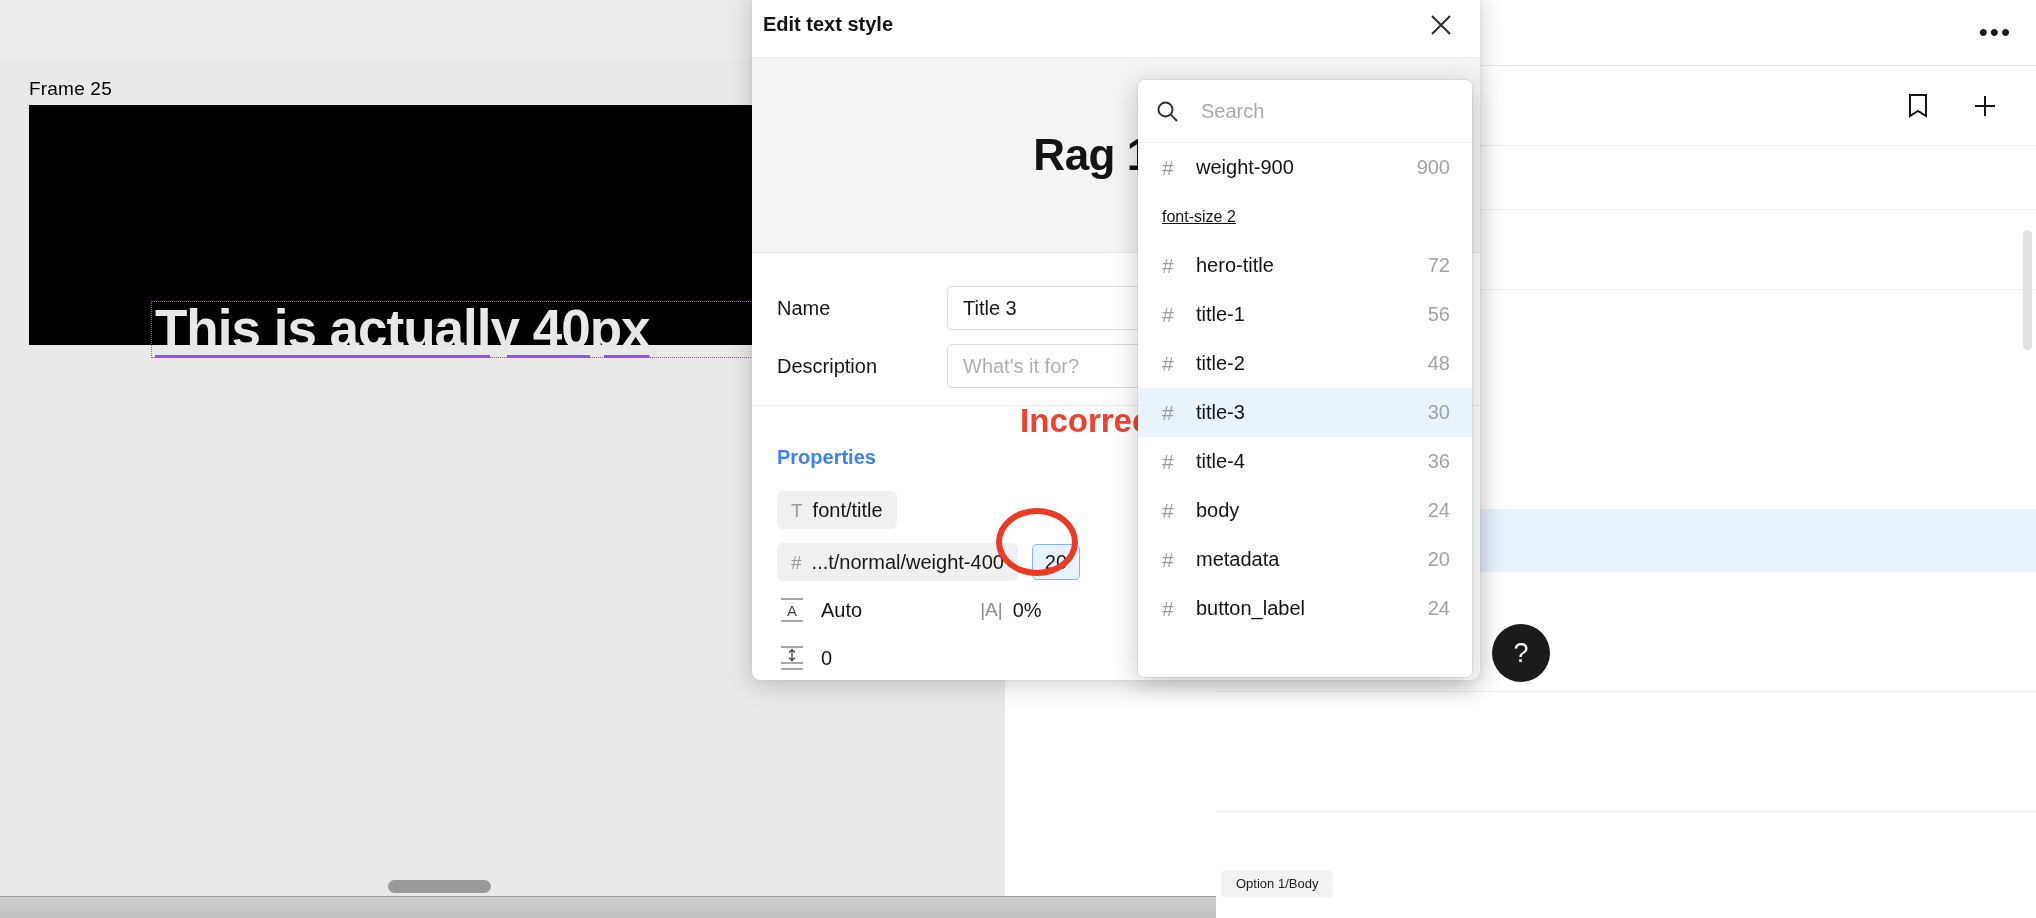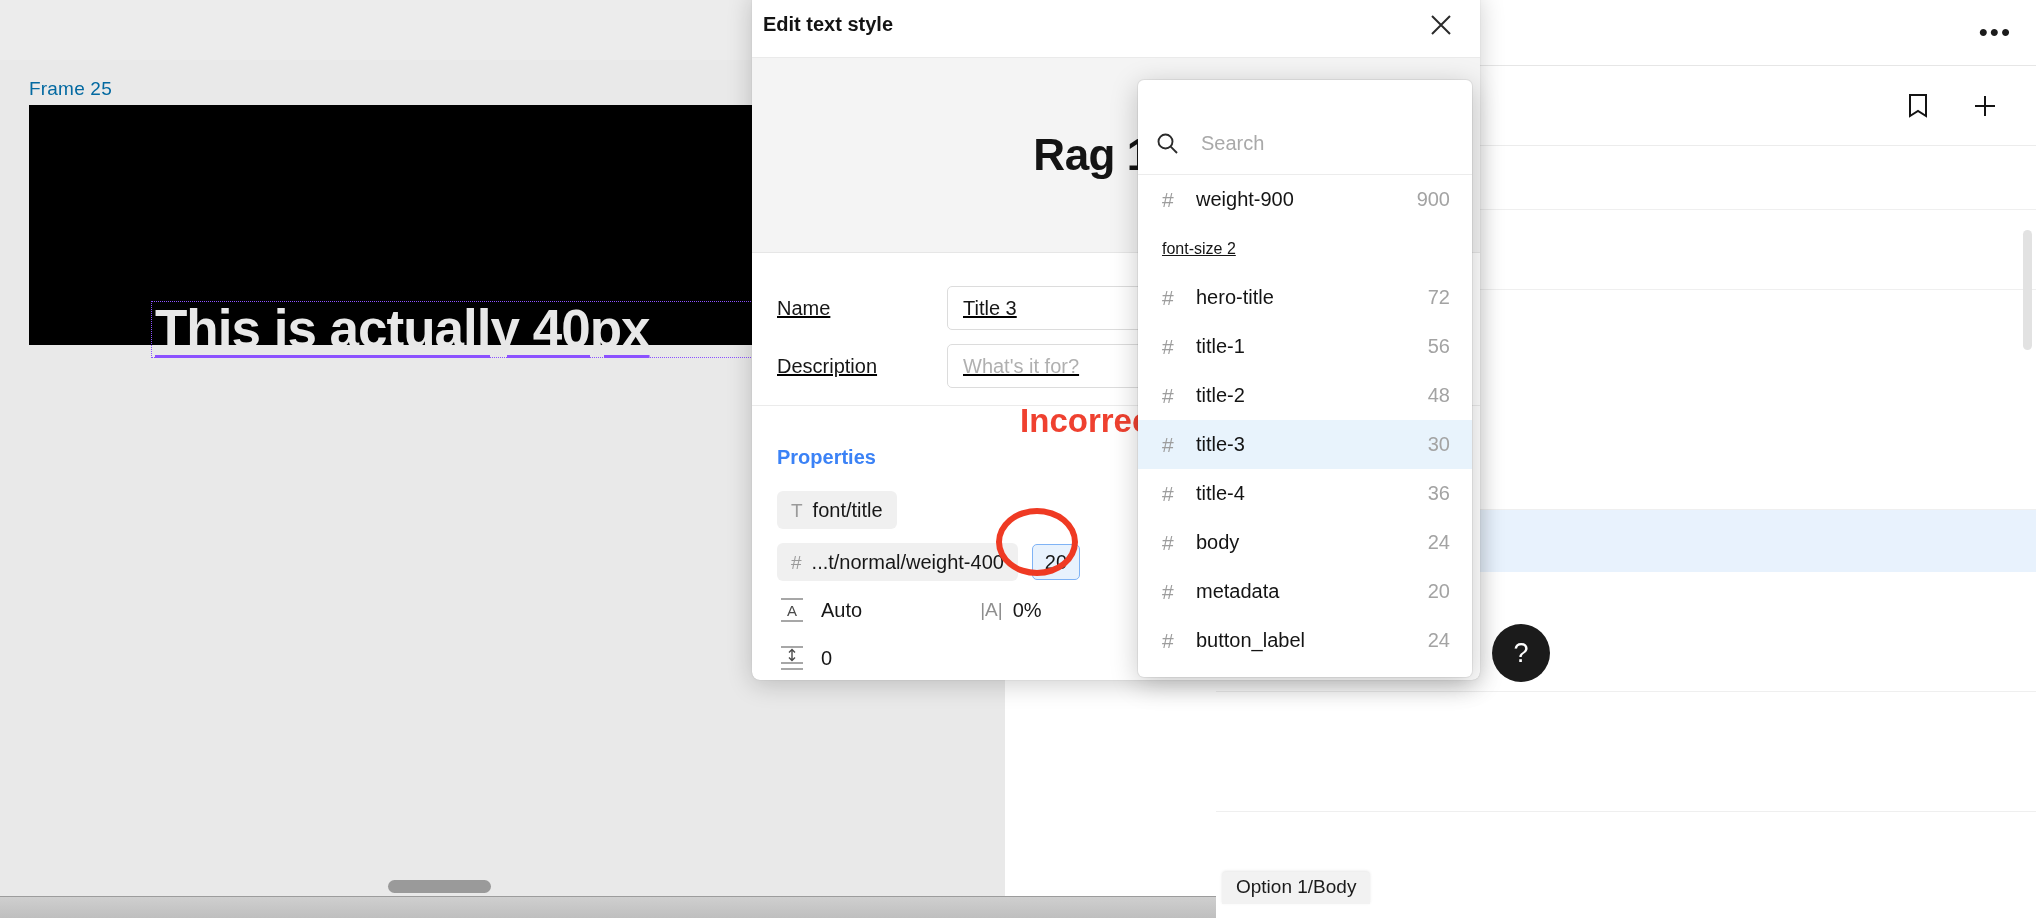--- a/index.html
+++ b/index.html
@@ -16,21 +16,21 @@
     position: absolute; left: 0; top: 0;
     width: 1005px; height: 896px;
     background: #e9e9e9;
   }
   .canvas-top-strip {
     position: absolute; left: 0; top: 0; width: 1005px; height: 60px;
     background: #ececec;
   }
   .frame-label {
     position: absolute; left: 29px; top: 78px;
-    font-size: 19px; color: #0369a1;
+    font-size: 19px; color: #000000;
     letter-spacing: .2px;
   }
   .frame-box {
     position: absolute; left: 29px; top: 105px;
     width: 976px; height: 240px;
     background: #000000;
   }
   .sel-box {
     position: absolute; left: 122px; top: 196px;
     width: 884px; height: 57px;
@@ -116,21 +116,21 @@
     cursor: pointer;
   }
   .preview {
     height: 195px; background: #f4f4f4;
     border-bottom: 1px solid #e6e6e6;
     display: flex; align-items: center; justify-content: center;
   }
   .preview-text { font-size: 44px; font-weight: 700; color: #141414; letter-spacing: -.5px; }
 
   .form { padding: 26px 0 14px 0; }
-  .form-row { display: flex; align-items: center; height: 58px; padding: 0 24px 0 25px; text-decoration: underline; }
+  .form-row { display: flex; align-items: center; height: 58px; padding: 0 24px 0 25px; }
   .form-label { width: 170px; font-size: 20px; color: #171717; }
   .form-input {
     flex: 1; height: 44px; border: 1px solid #dcdcdc; border-radius: 5px;
     background: #fff; display: flex; align-items: center; padding: 0 15px;
     font-size: 20px; color: #171717;
   }
   .form-input.placeholder { color: #b0b0b0; }
 
   .divider { height: 1px; background: #ebebeb; margin-top: 10px; }
 
@@ -172,21 +172,21 @@
   
   .popup {
     position: absolute; left: 1138px; top: 80px;
     width: 334px; height: 597px;
     background: #ffffff; border-radius: 6px;
     box-shadow: 0 6px 28px rgba(0,0,0,.22), 0 0 0 1px rgba(0,0,0,.06);
     overflow: hidden; z-index: 50;
   }
   .popup-search {
     height: 63px; display: flex; align-items: center;
-    padding: 0 18px; border-bottom: 1px solid #ececec; margin-top: 32px;
+    padding: 0 18px; border-bottom: 1px solid #ececec;
   }
   .popup-search .ph { margin-left: 22px; font-size: 20px; color: #a9a9a9; }
   .popup-libs {
     height: 63px; display: flex; align-items: center;
     padding: 0 20px 0 24px; border-bottom: 1px solid #ececec;
   }
   .popup-libs .lbl { font-size: 20px; color: #141414; }
   .popup-libs .chev { margin-left: 10px; color: #5a5a5a; font-size: 15px; }
   .popup-libs .plus { margin-left: auto; font-size: 30px; color: #141414; line-height: 1; font-weight: 300; }
 
@@ -202,21 +202,21 @@
   .pl-group {
     height: 49px; display: flex; align-items: center;
     padding: 0 24px; font-size: 16px; color: #141414; text-decoration: underline;
   }
 
   
   .tooltip {
     position: absolute; left: 1222px; top: 872px;
     padding: 4px 14px 6px 14px;
     background: #f2f2f2; border-radius: 4px 4px 0 0;
-    font-size: 19px; color: #1b1b1b;
+    font-size: 13px; color: #1b1b1b;
     box-shadow: 0 -1px 3px rgba(0,0,0,.10);
     z-index: 60;
   }
   .help-fab {
     position: absolute; left: 1492px; top: 624px;
     width: 58px; height: 58px; border-radius: 50%;
     background: #1b1b1b; color: #ffffff;
     display: flex; align-items: center; justify-content: center;
     font-size: 27px; z-index: 60;
   }

